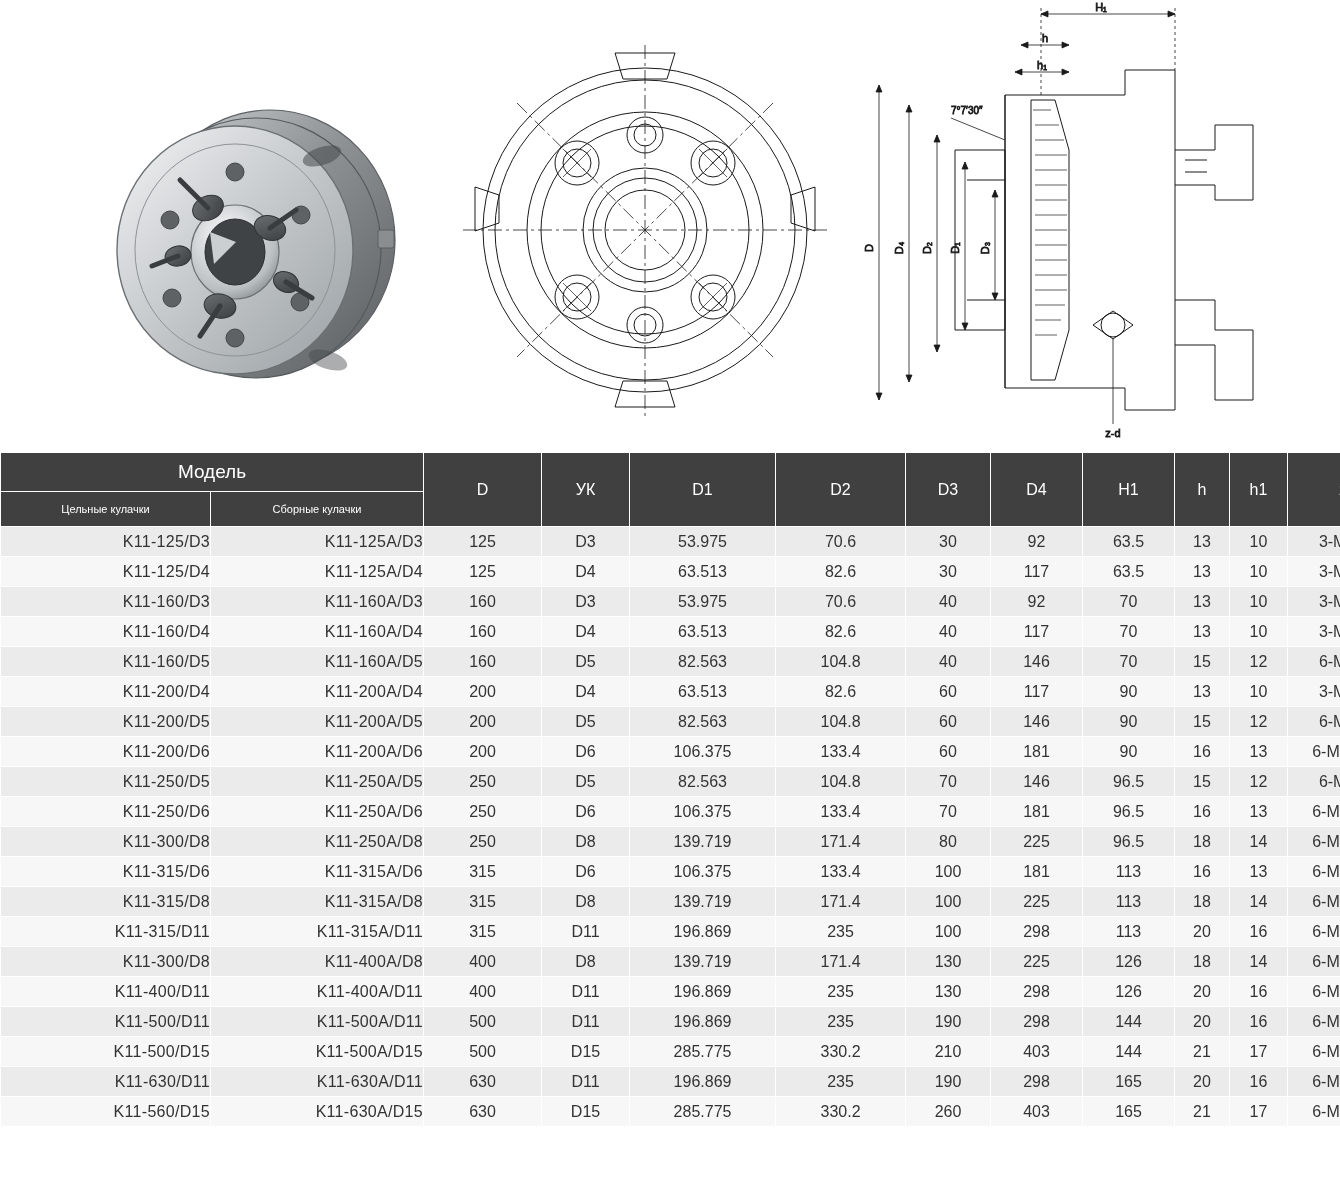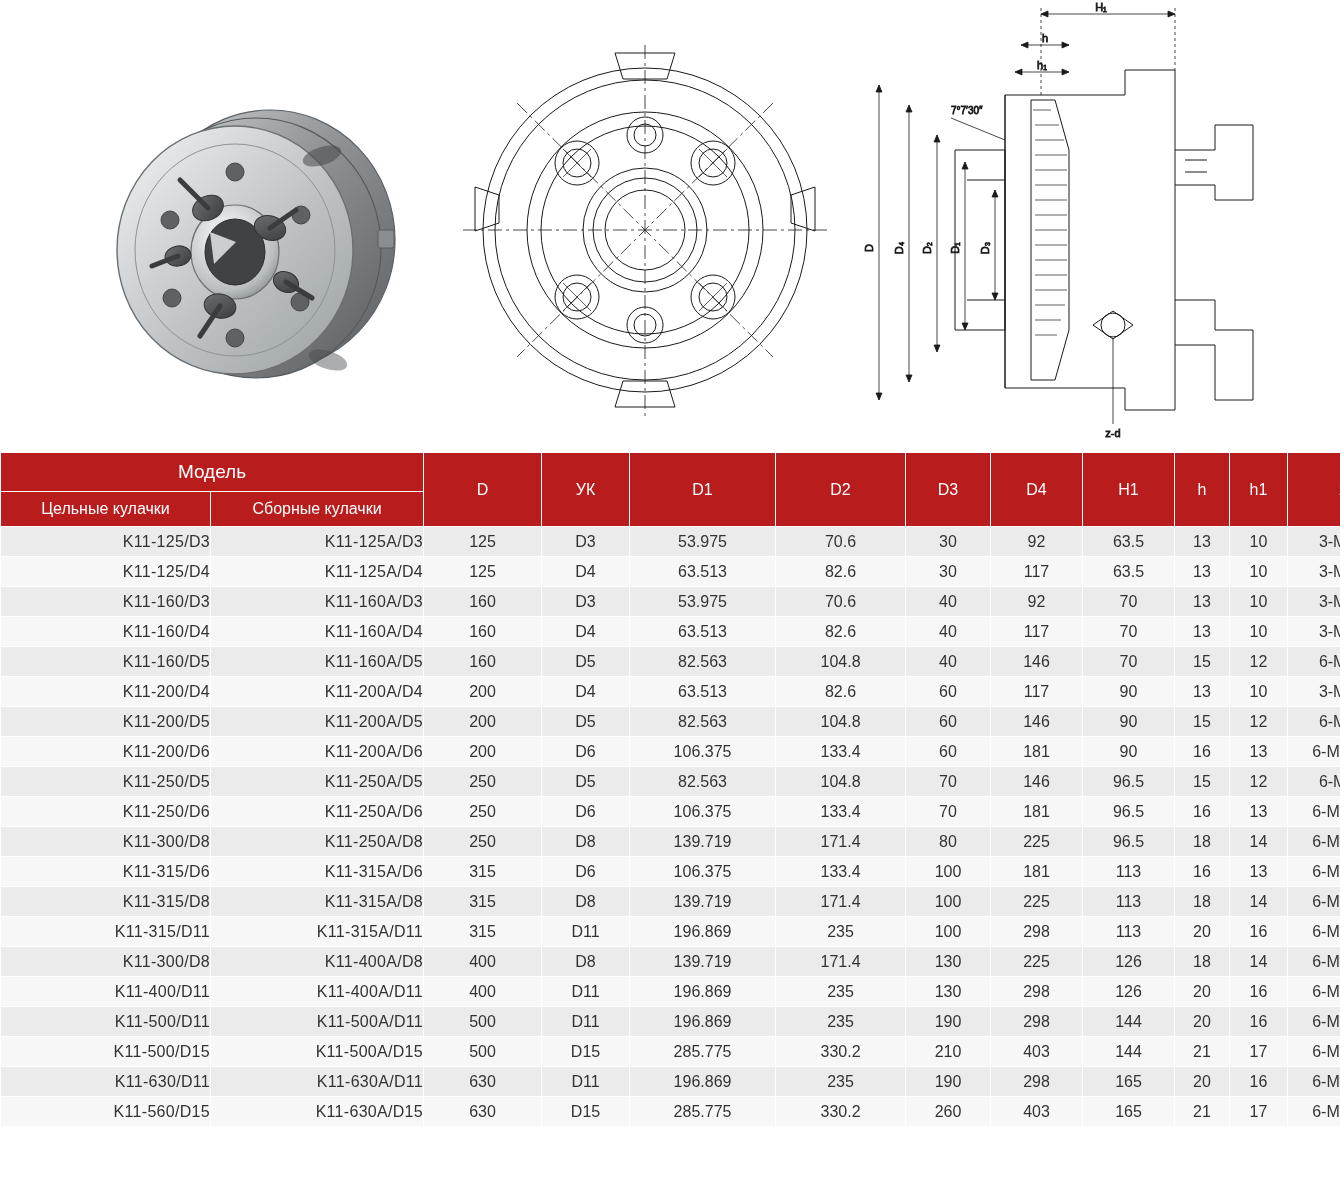--- a/index.html
+++ b/index.html
@@ -28,27 +28,27 @@
   }
   th,td{
     border:1px solid #ffffff;
     text-align:center;
     vertical-align:middle;
     padding:0;
     height:29px;
     white-space:nowrap;
   }
   thead th{
-    background:#b91c1c;
+    background:#404040;
     color:#ffffff;
     font-weight:normal;
     font-size:16px;
   }
   thead th.model-head{font-size:19px;height:38px;}
-  thead th.sub-head{font-size:16px;height:34px;}
+  thead th.sub-head{font-size:11px;height:34px;}
   tbody td{
     color:#333;
     font-size:16px;
   }
   tbody tr:nth-child(odd) td{background:#ebebeb;}
   tbody tr:nth-child(even) td{background:#f7f7f7;}
   tbody td.model{letter-spacing:.3px;text-align:right;}
   .wm{
     position:absolute;
     left:0;top:548px;

